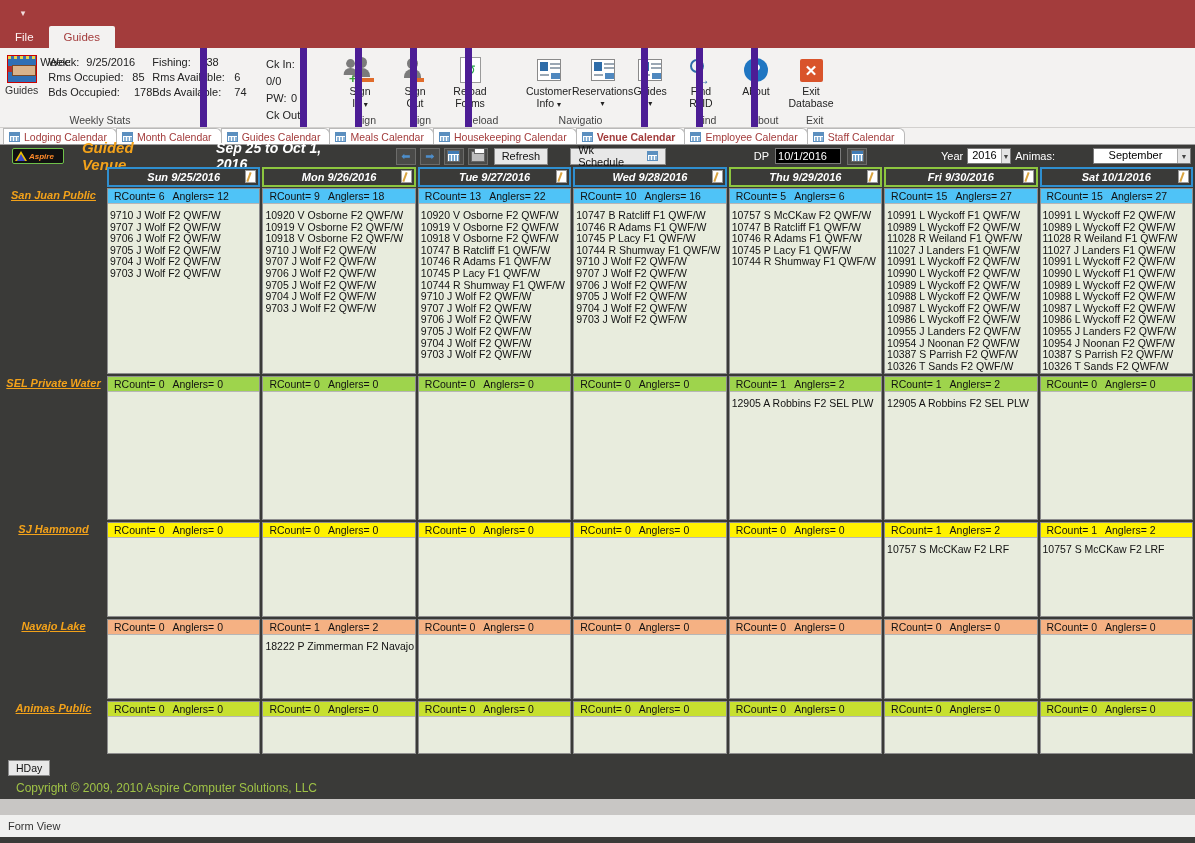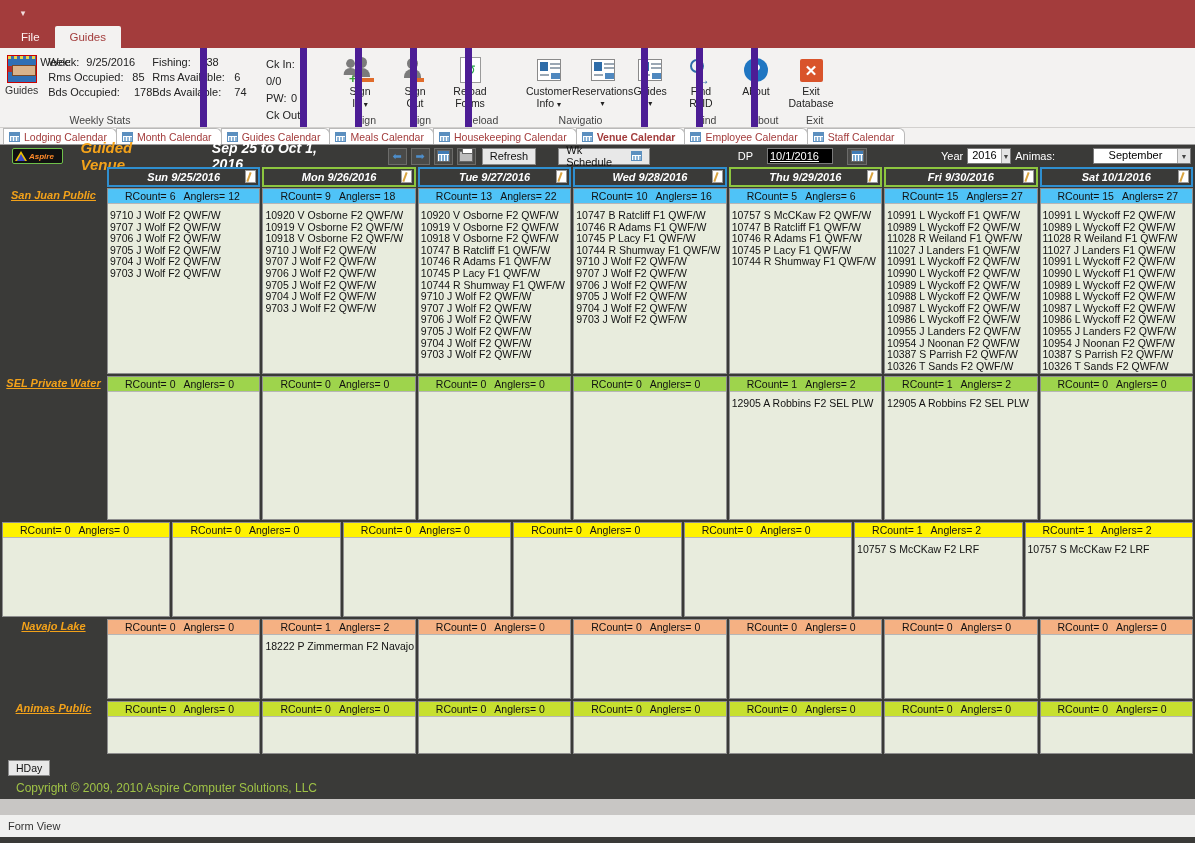--- a/index.html
+++ b/index.html
@@ -25,21 +25,20 @@
     color:#f2dede; font-size:9px; line-height:1;
   }
   .title-text{
     position:absolute; left:0; right:0; text-align:center;
     font-size:11.5px; color:#ffffff; letter-spacing:.1px;
   }
 
   
   .ribbon-tabs{
     height:22px; background:#a33c3c; display:flex; align-items:flex-end;
-    padding-left:6px;
   }
   .rtab{
     height:22px; padding:0 15px; display:flex; align-items:center;
     color:#fdf2f2; font-size:11.5px;
   }
   .rtab.active{
     background:#f3f2f1; color:#a33c3c; border-radius:2px 2px 0 0;
   }
 
   
@@ -177,21 +176,21 @@
   .txtbtn{
     height:17px;background:#e8e8e8;border:1px solid #8a8a8a;color:#111;font-size:11px;
     display:flex;align-items:center;justify-content:center;padding:0 7px;margin-left:6px;
   }
   .txtbtn.gap{ margin-left:22px; }
   .lbl-w{ color:#fff; font-size:11px; }
   .inp{
     height:16px;background:#fff;border:1px solid #7a7a7a;font-size:11px;color:#000;
     display:flex;align-items:center;padding:0 2px;
   }
-  .inp.sel{ background:#000; color:#fff;text-decoration:underline; }
+  .inp.sel{ background:#000; color:#fff; }
   .combo{
     height:16px;background:#fff;border:1px solid #7a7a7a;font-size:11px;color:#000;
     display:flex;align-items:flex-start;
   }
   .combo .v{ padding:0 4px; }
   .combo .arw{ width:13px;height:14px;background:#e4e4e4;border-left:1px solid #aaa;
     display:flex;align-items:center;justify-content:center;font-size:7px;color:#444;}
 
   
   .daybar{ height:20px; background:#3a3a38; display:flex; padding:0 2px; gap:2px; }
@@ -221,21 +220,21 @@
   .vname span{
     color:#f3a21a;font-style:italic;font-weight:bold;font-size:11px;
     text-decoration:underline; white-space:nowrap;
   }
   .vcell{
     flex:1; background:#e8ecdd; border:1px solid #8e8e8e;
     display:flex; flex-direction:column; min-width:0; overflow:hidden;
   }
   .vcell-hdr{
     height:15px; flex:none; font-size:10.5px; color:#111;
-    display:flex;align-items:center; padding-left:17px; white-space:nowrap;
+    display:flex;align-items:center; padding-left:6px; white-space:nowrap;
     border-bottom:1px solid #b6b6b6;
   }
   .vcell-hdr .sp{ display:inline-block; width:8px; }
   .vcell-body{
     flex:1; padding:6px 0 0 2px; font-size:10.5px; color:#111; line-height:11.6px;
     overflow:hidden;
   }
   .vcell-body div{ white-space:nowrap; }
 
   
@@ -519,21 +518,21 @@
     <div class="navbtn cal">
         <span class="prn-mini"></span>
       </div>
     <div class="txtbtn">Refresh</div>
     <div class="txtbtn gap">
       <span>Wk Schedule</span>
       <span class="ftab-ico" style="margin-left:4px"></span>
     </div>
   </div>
 
-  <div style="margin-left:88px;display:flex;align-items:center;gap:14px">
+  <div style="margin-left:88px;display:flex;align-items:center;gap:6px">
     <span class="lbl-w">DP</span>
     <span class="inp sel" style="width:66px">10/1/2016</span>
     <span class="navbtn cal" style="margin-left:0">
         <span class="cal-mini"></span>
       </span>
   </div>
 
   <div style="margin-left:74px;display:flex;align-items:center;gap:4px">
     <span class="lbl-w">Year</span>
     <span class="combo" style="width:44px">
@@ -779,20 +778,23 @@
       <div class="vcell">
         <div class="vcell-hdr" style="background: rgb(158, 212, 76);">
           <span>RCount= 0</span>
           <span class="sp"></span>
           <span>Anglers= 0</span>
         </div>
         <div class="vcell-body"></div>
       </div>
     </div>
     <div class="vrow" style="height: 95px;">
+      <div class="vname">
+        <span>SJ Hammond</span>
+      </div>
       <div class="vcell">
         <div class="vcell-hdr" style="background: rgb(255, 242, 0);">
           <span>RCount= 0</span>
           <span class="sp"></span>
           <span>Anglers= 0</span>
         </div>
         <div class="vcell-body"></div>
       </div>
       <div class="vcell">
         <div class="vcell-hdr" style="background: rgb(255, 242, 0);">

